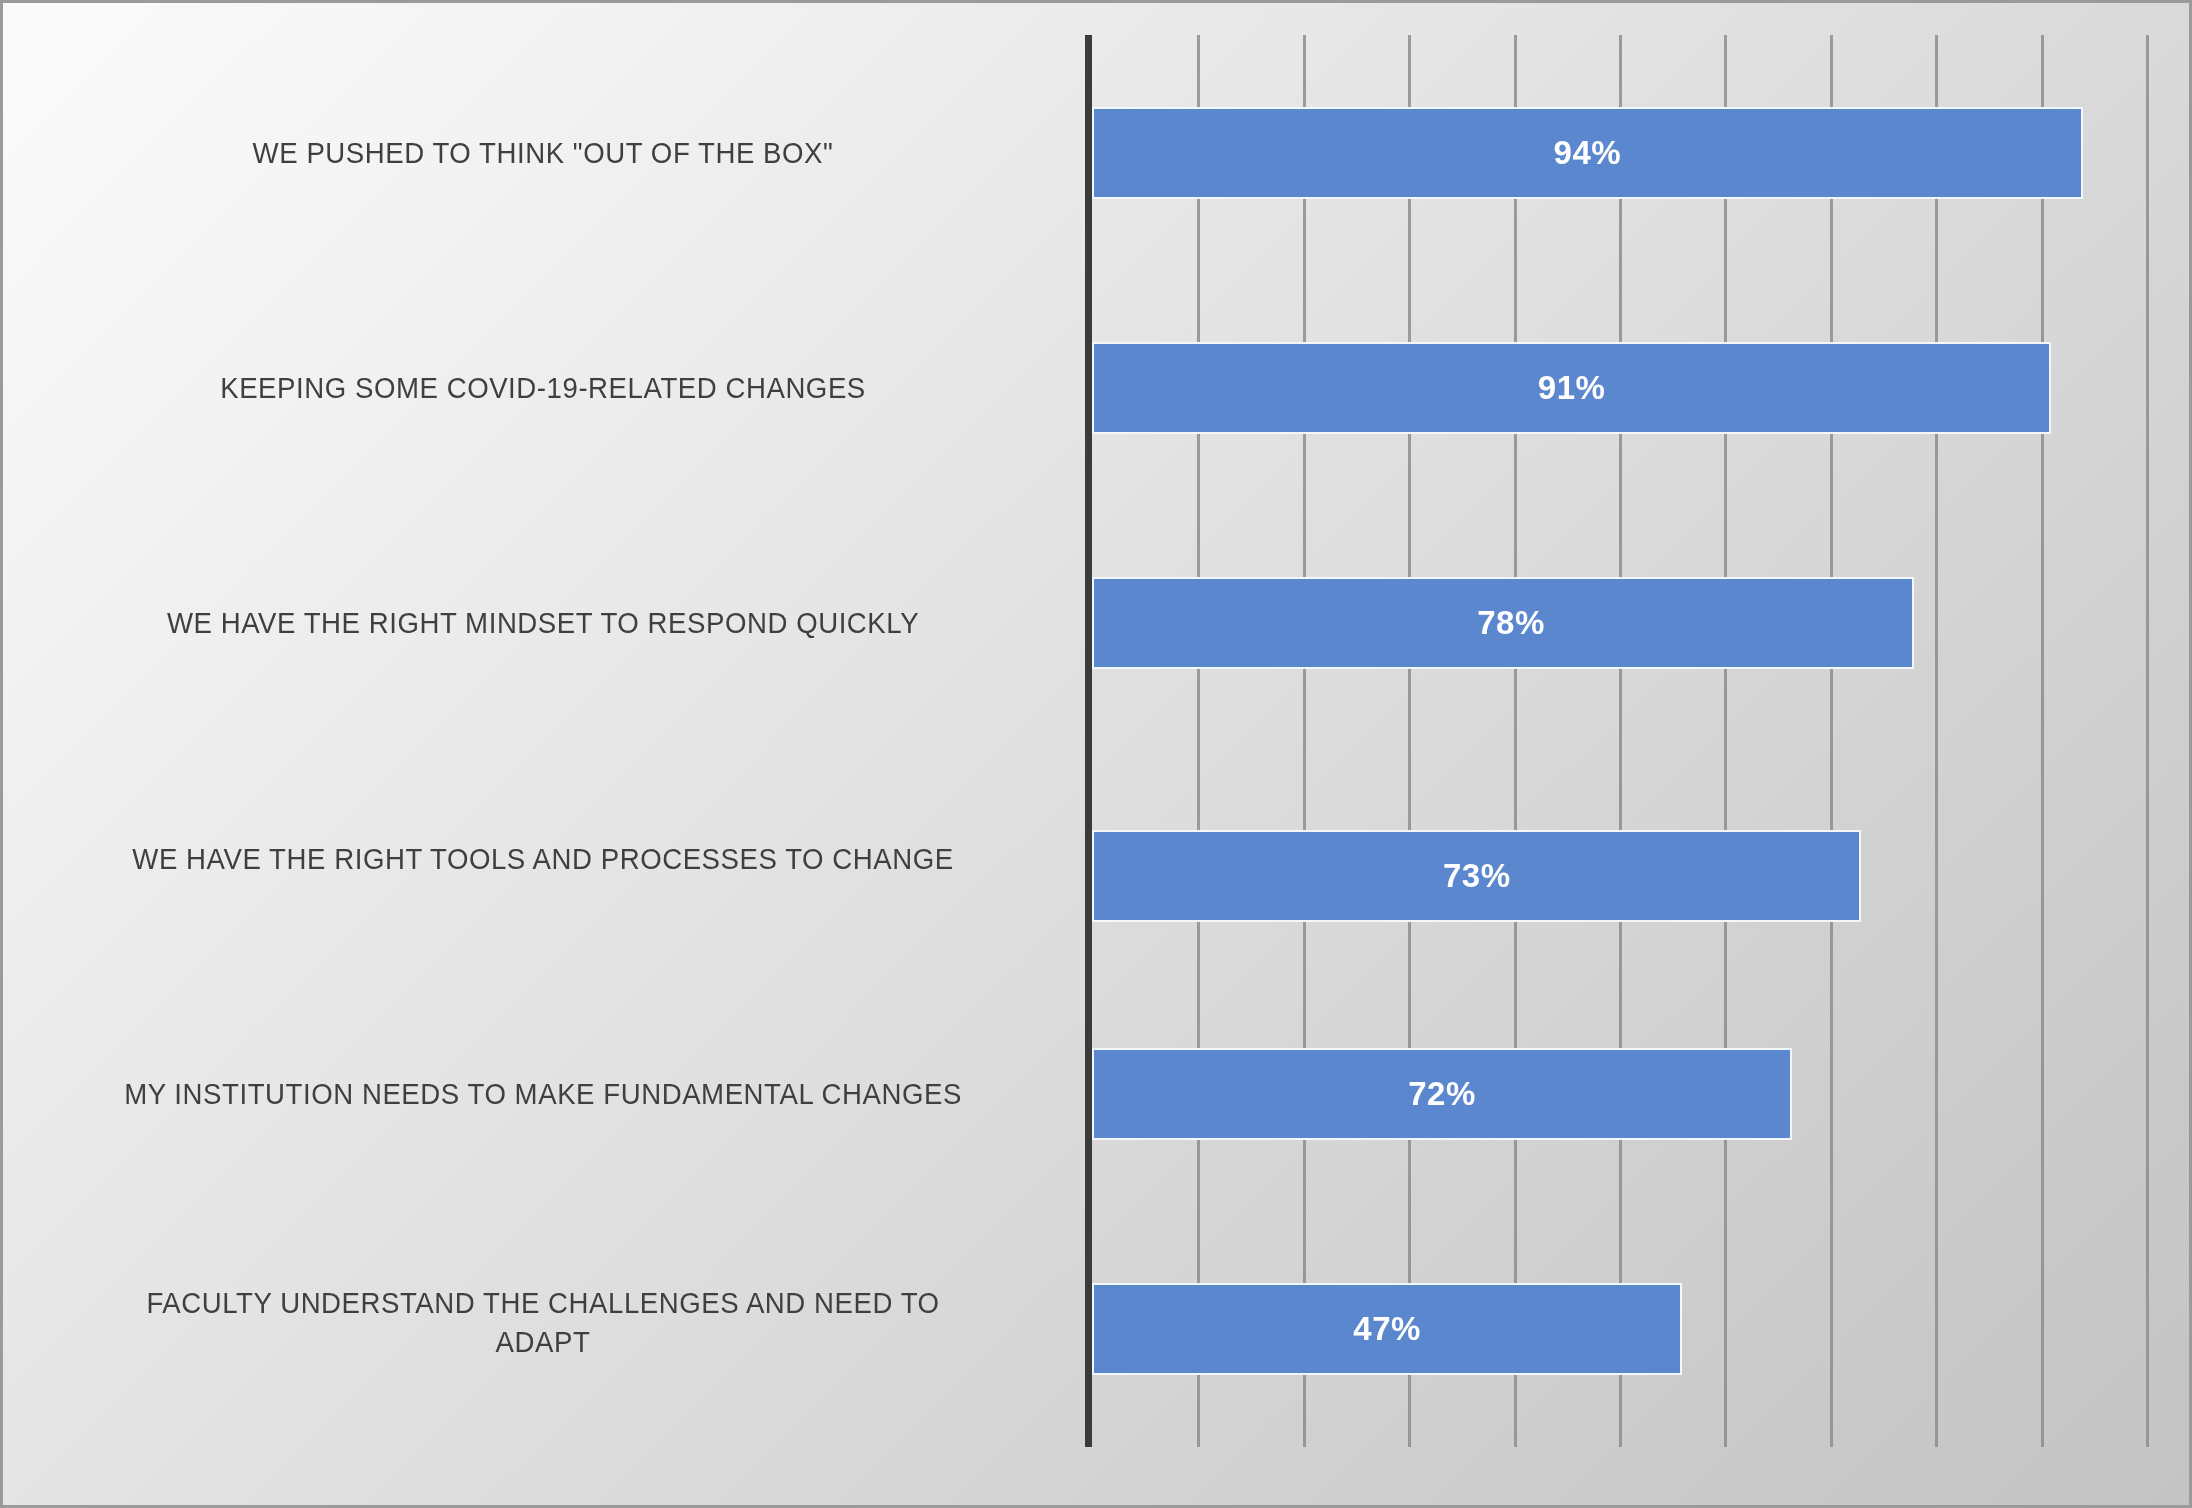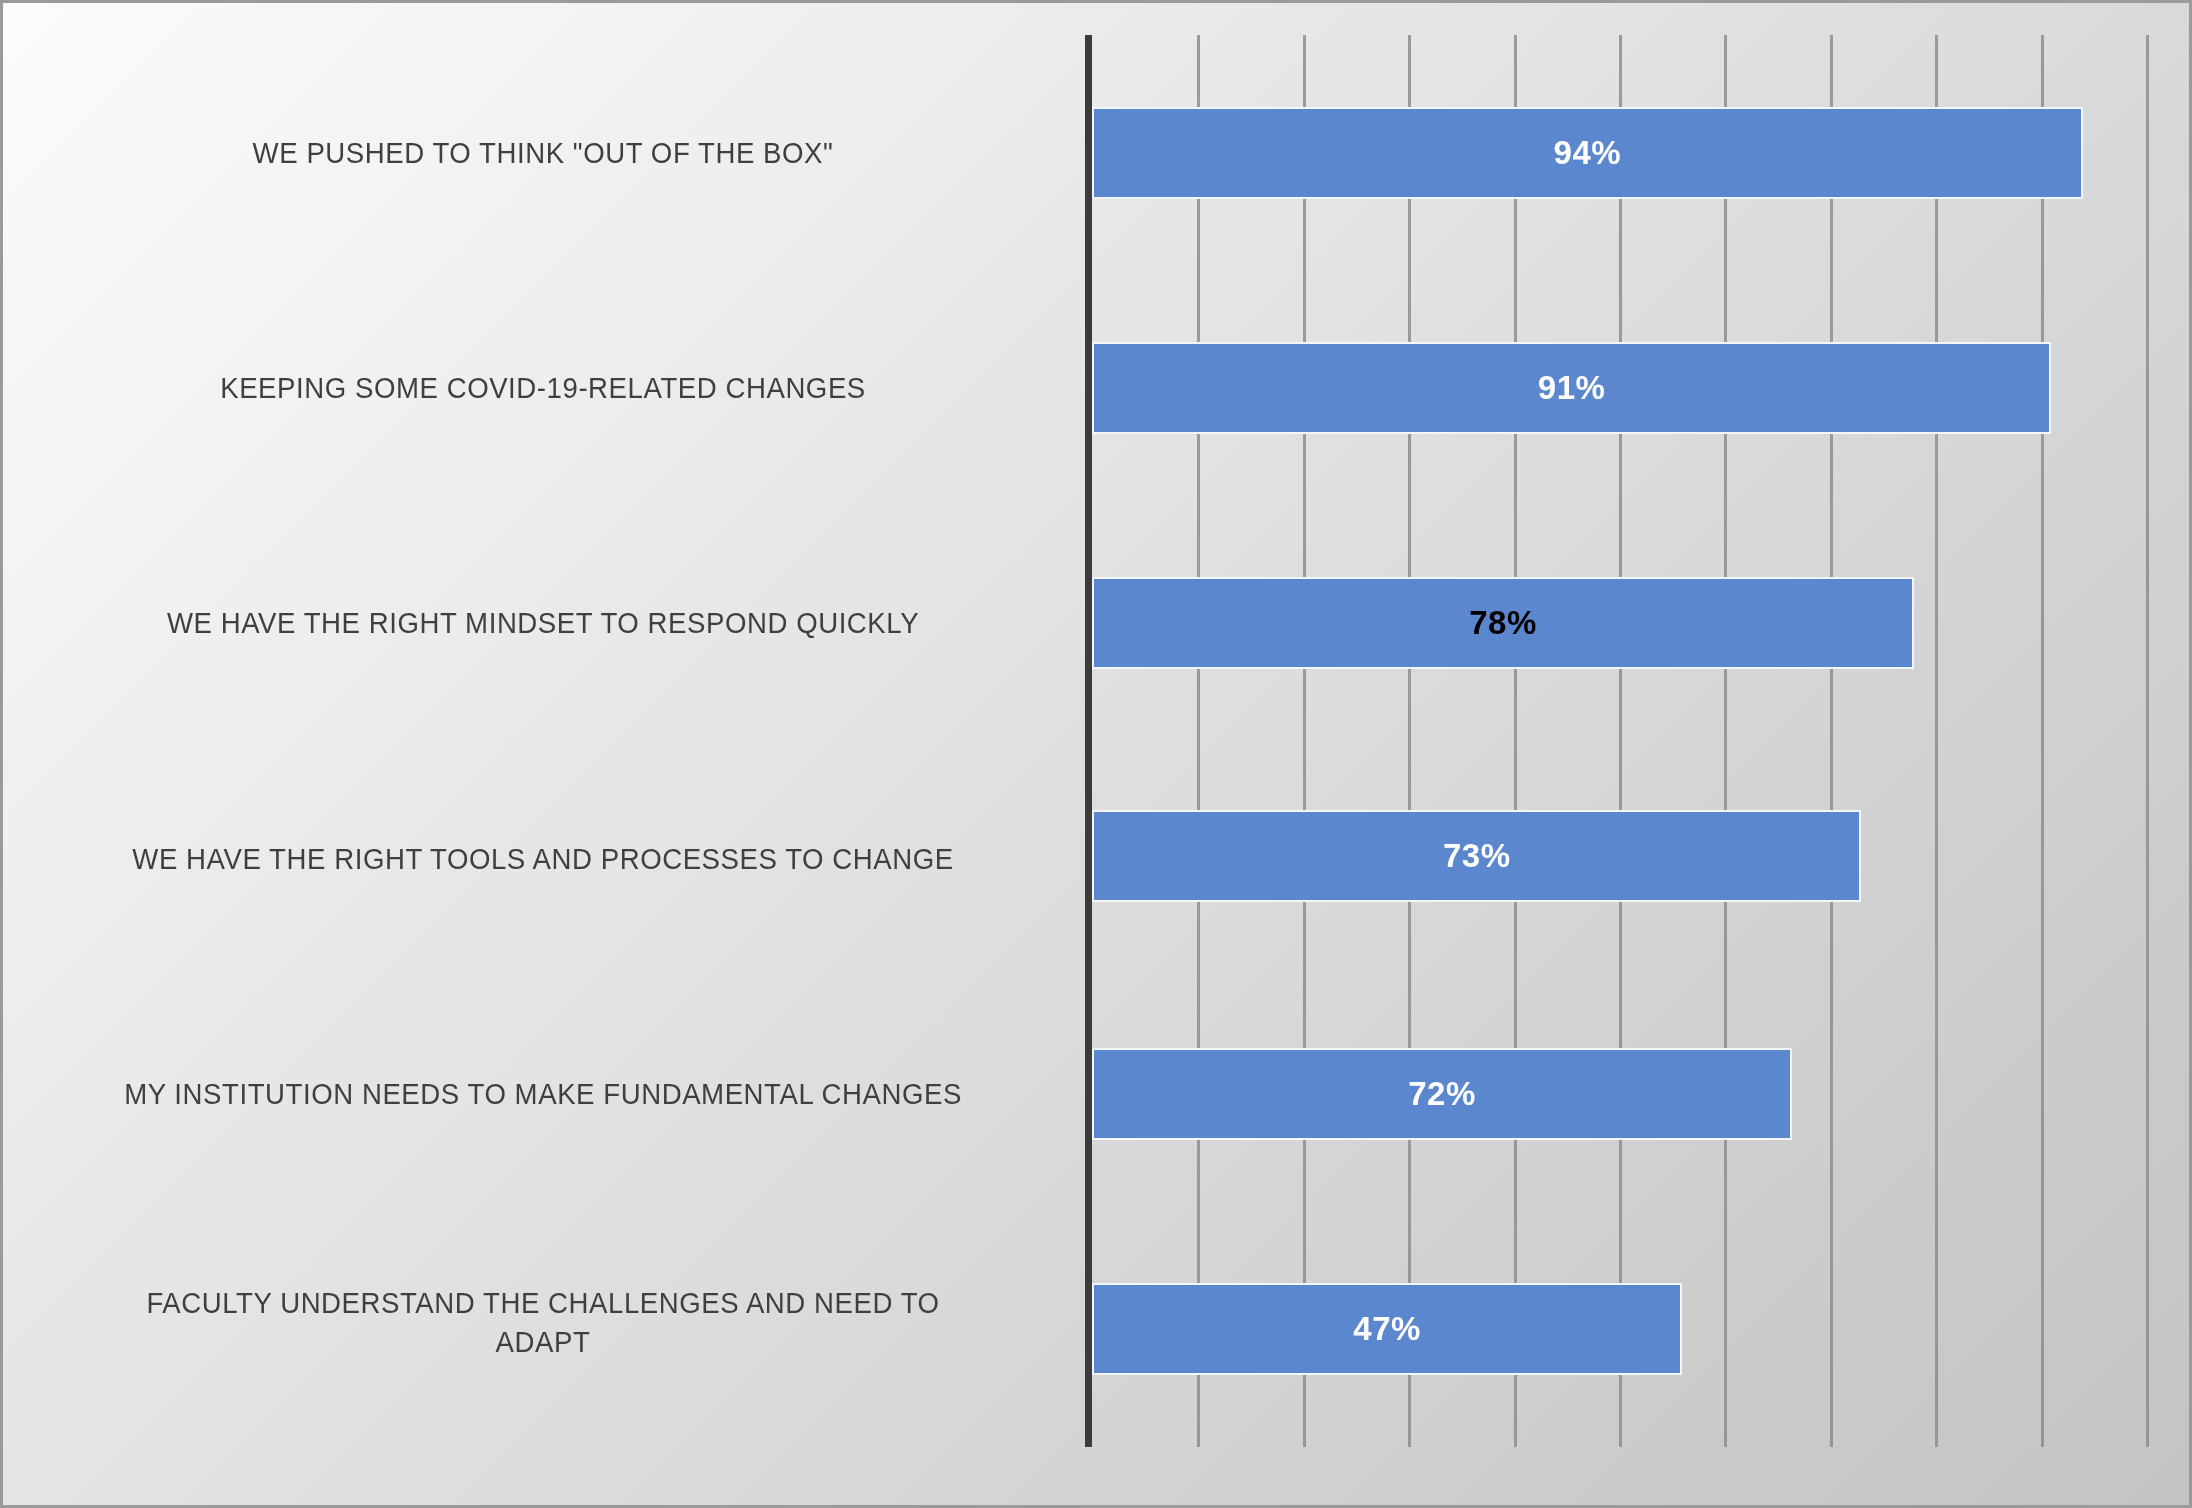--- a/index.html
+++ b/index.html
@@ -174,28 +174,28 @@
           <div class="bar" style="width: 959.14px; background: rgb(91, 135, 206); border-color: rgb(243, 246, 251);">
             <span class="bar-value" style="color: rgb(255, 255, 255);">91%</span>
           </div>
         </div>
       </div>
 
       <div class="row" style="top: 470.667px; height: 235.333px;">
         <div class="cat-label" style="top: 97.6667px; color: rgb(63, 63, 63);">WE HAVE THE RIGHT MINDSET TO RESPOND QUICKLY</div>
         <div class="bar-track" style="top: 71.6667px;">
           <div class="bar" style="width: 822.12px; background: rgb(91, 135, 206); border-color: rgb(243, 246, 251);">
-            <span class="bar-value" style="color: #000000;">78%</span>
+            <span class="bar-value" style="color: #ffffff; margin-left: 8px;">78%</span>
           </div>
         </div>
       </div>
 
       <div class="row" style="top: 706px; height: 235.333px;">
         <div class="cat-label" style="top: 97.6667px; color: rgb(63, 63, 63);">WE HAVE THE RIGHT TOOLS AND PROCESSES TO CHANGE</div>
-        <div class="bar-track" style="top: 69px; border-radius: 8px;">
+        <div class="bar-track" style="top: 89px; border-radius: 8px;">
           <div class="bar" style="width: 769.42px; background: rgb(91, 135, 206); border-color: rgb(243, 246, 251);">
             <span class="bar-value" style="color: rgb(255, 255, 255);">73%</span>
           </div>
         </div>
       </div>
 
       <div class="row" style="top: 941.333px; height: 235.333px;">
         <div class="cat-label" style="top: 97.6667px; color: rgb(63, 63, 63);">MY INSTITUTION NEEDS TO MAKE FUNDAMENTAL CHANGES</div>
         <div class="bar-track" style="top: 71.6667px;">
           <div class="bar" style="width: 700px; background: rgb(91, 135, 206); border-color: rgb(243, 246, 251);">

